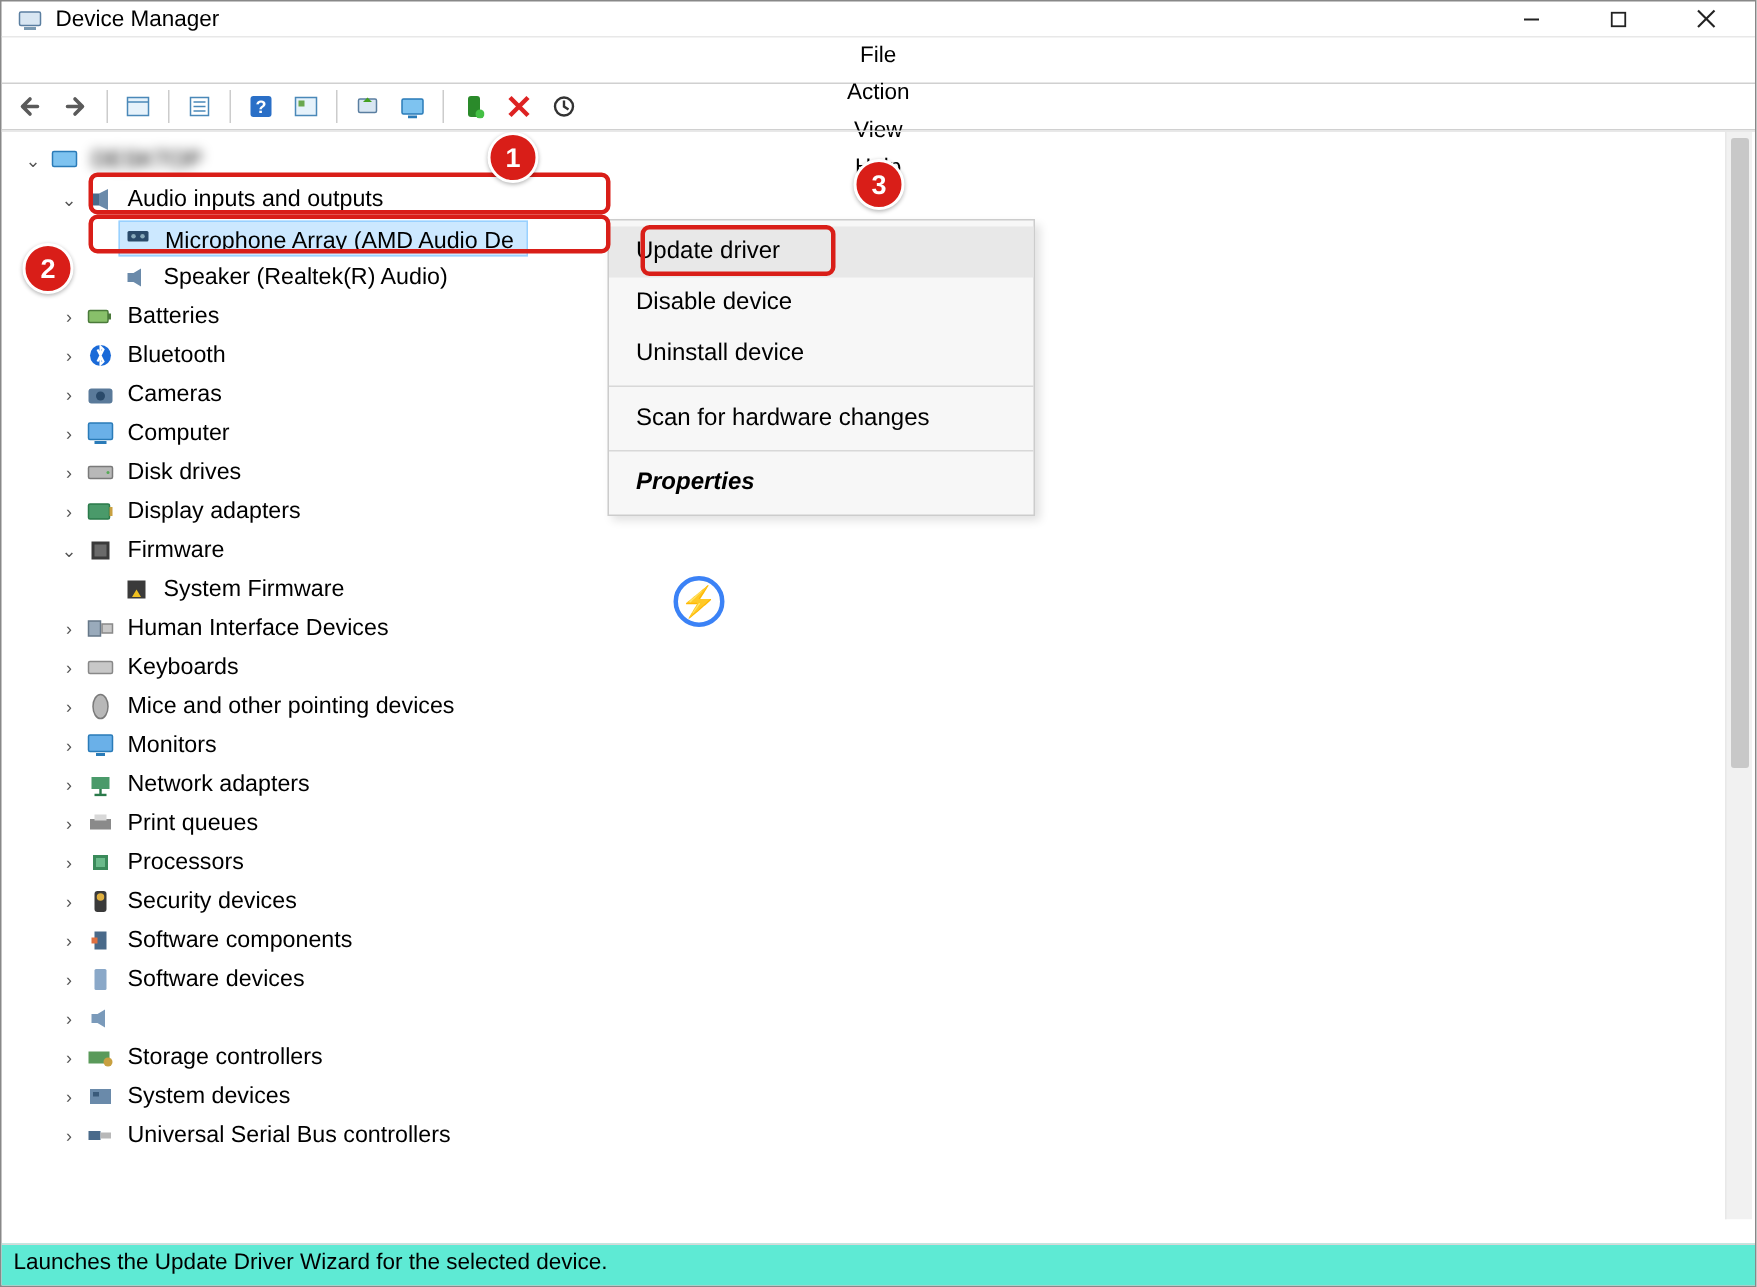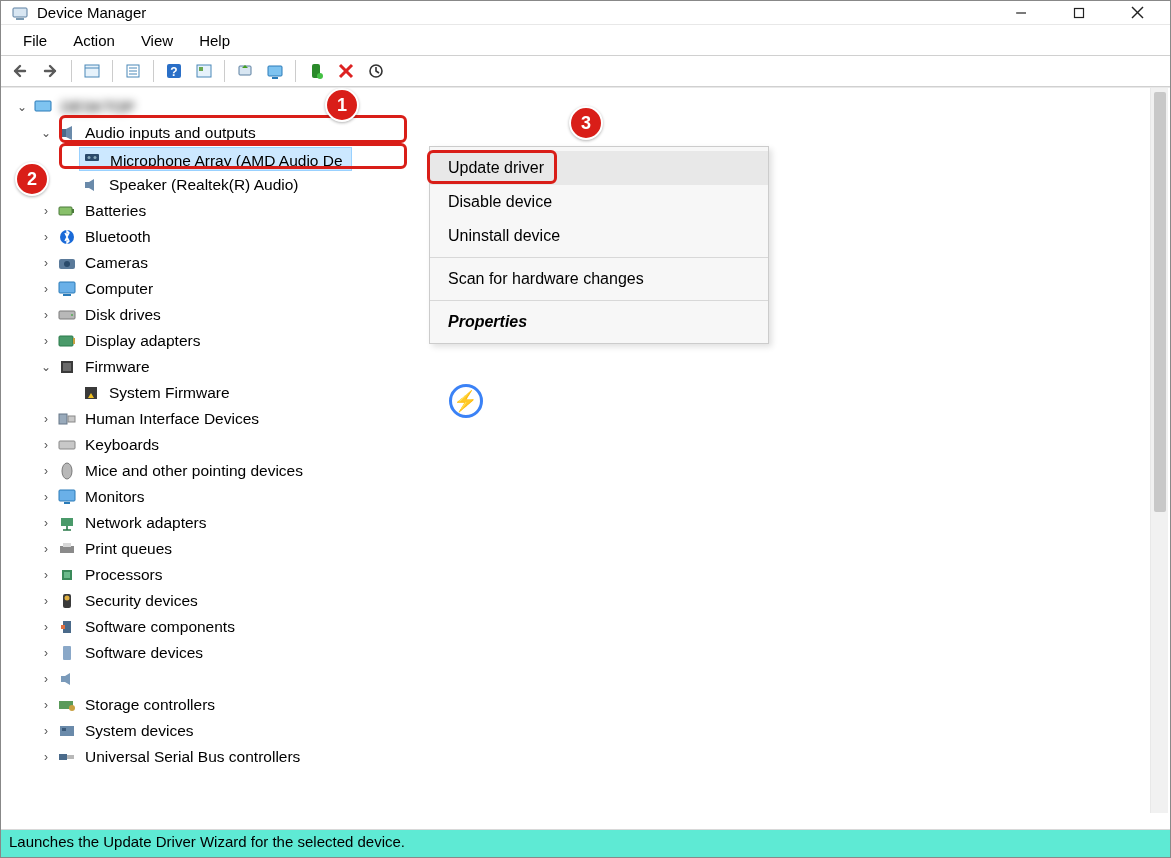--- a/index.html
+++ b/index.html
@@ -35,20 +35,21 @@
     color: #222;
   }
   
   .menubar {
     height: 30px;
     display: flex;
     align-items: center;
     padding: 0 10px;
     gap: 2px;
     font-size: 15px;
+    flex-direction: column;
   }
   .menu-item { padding: 3px 12px; }
   
   .toolbar {
     height: 32px;
     border-top: 1px solid #d0d0d0;
     border-bottom: 1px solid #d0d0d0;
     display: flex;
     align-items: center;
     padding: 0 6px;
@@ -96,22 +97,22 @@
     border: 1px solid #99d1ff;
     display: inline-flex;
     padding-right: 6px;
     height: 24px;
   }
   .indent1 { padding-left: 24px; }
   .indent2nochev { padding-left: 66px; }
   
   .ctx {
     position: absolute;
-    left: 428px; top: 58px;
-    width: 340px;
+    left: 404px; top: 58px;
+    width: 285px;
     background: #f7f7f7;
     border: 1px solid #ccc;
     box-shadow: 3px 3px 6px rgba(0,0,0,0.12);
     padding: 4px 0;
     font-size: 16px;
   }
   .ctx-item {
     padding: 8px 18px;
   }
   .ctx-item.hovered { background: #e8e8e8; }

